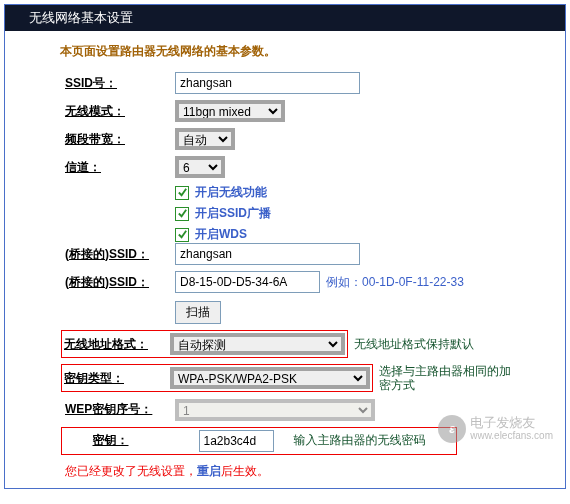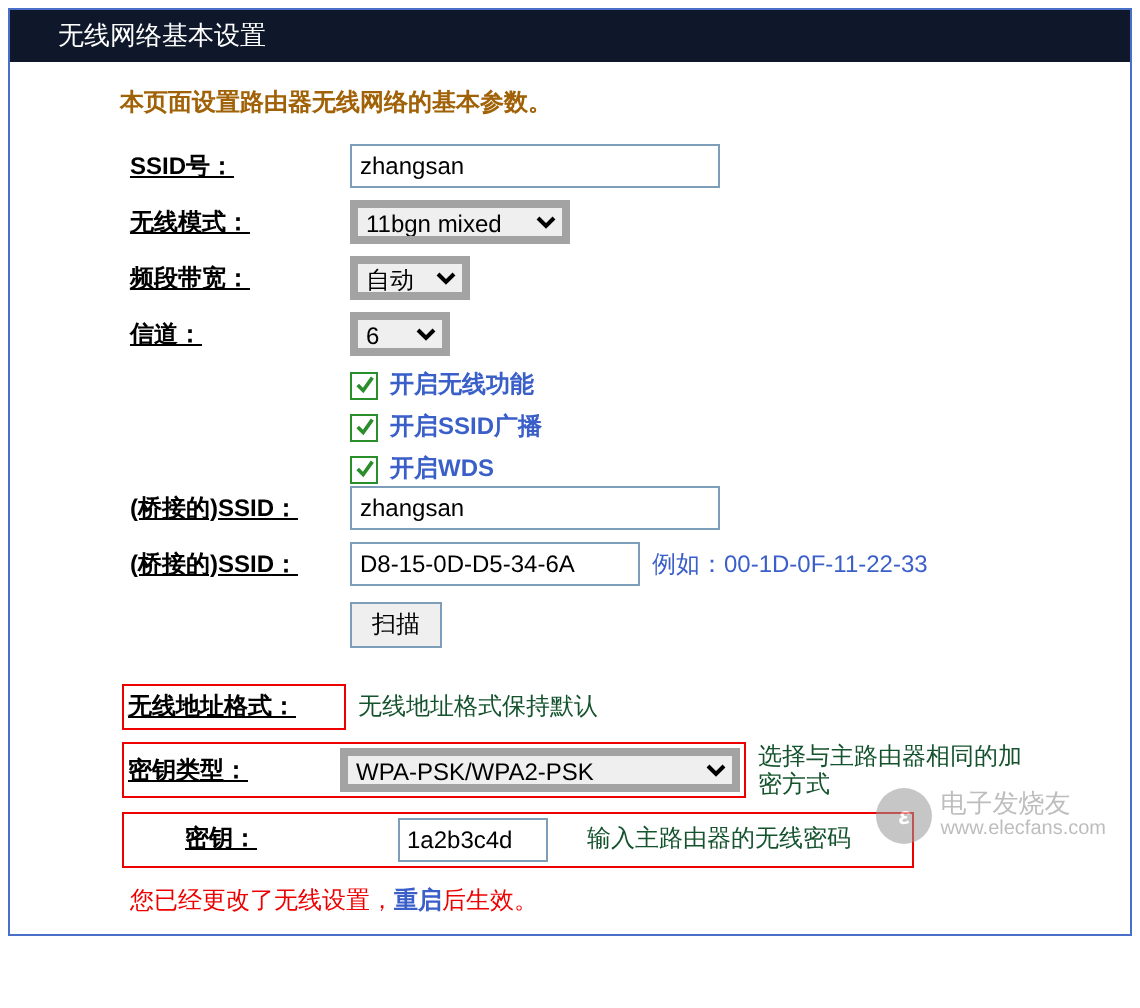--- a/index.html
+++ b/index.html
@@ -98,21 +98,21 @@
     border: 1px solid #7e9db9;
     background: #efefef;
     padding: 2px 10px;
     font-size: 12px;
     cursor: pointer;
     font-family: inherit;
   }
   .scan-btn {
     margin-left: 110px;
     margin-top: 2px;
-    margin-bottom: 18px;
+    margin-bottom: 6px;
   }
   .changed-note {
     color: #e00;
     margin-left: 0px;
     margin-top: 8px;
   }
   .changed-note .blue {
     color: #3a5fc9;
     font-weight: bold;
   }
@@ -232,34 +232,45 @@
       </div>
     </div>
 
     <div>
       <button class="btn scan-btn">扫描</button>
     </div>
 
     <div class="row" style="margin-left:-4px">
       <span class="row-highlight" style="display:flex;align-items:center">
         <div class="label" style="width:106px">无线地址格式：</div>
+        <select style="width:175px">
+          <option>自动探测</option>
+        </select>
       </span>
       <span class="red-text">无线地址格式保持默认</span>
     </div>
 
     <div class="row" style="margin-left:-4px">
       <span class="row-highlight" style="display:flex;align-items:center">
         <div class="label" style="width:106px">密钥类型：</div>
         <select style="width:200px">
           <option>WPA-PSK/WPA2-PSK</option>
         </select>
       </span>
       <span class="red-text" style="max-width:140px;line-height:1.2">选择与主路由器相同的加密方式</span>
     </div>
 
+    <div class="row">
+      <div class="label">WEP密钥序号：</div>
+      <div class="field">
+        <select class="disabled" disabled="" style="width:200px">
+          <option>1</option>
+        </select>
+      </div>
+    </div>
 
 
     <div class="row" style="margin-left:-4px">
       <span class="row-highlight" style="display:flex;align-items:center;width:390px">
         <div class="label" style="width:106px">密钥：</div>
         <input type="text" style="width: 65px;" value="1a2b3c4d">
         <span class="red-text" style="margin-left:20px">输入主路由器的无线密码</span>
       </span>
     </div>
 

